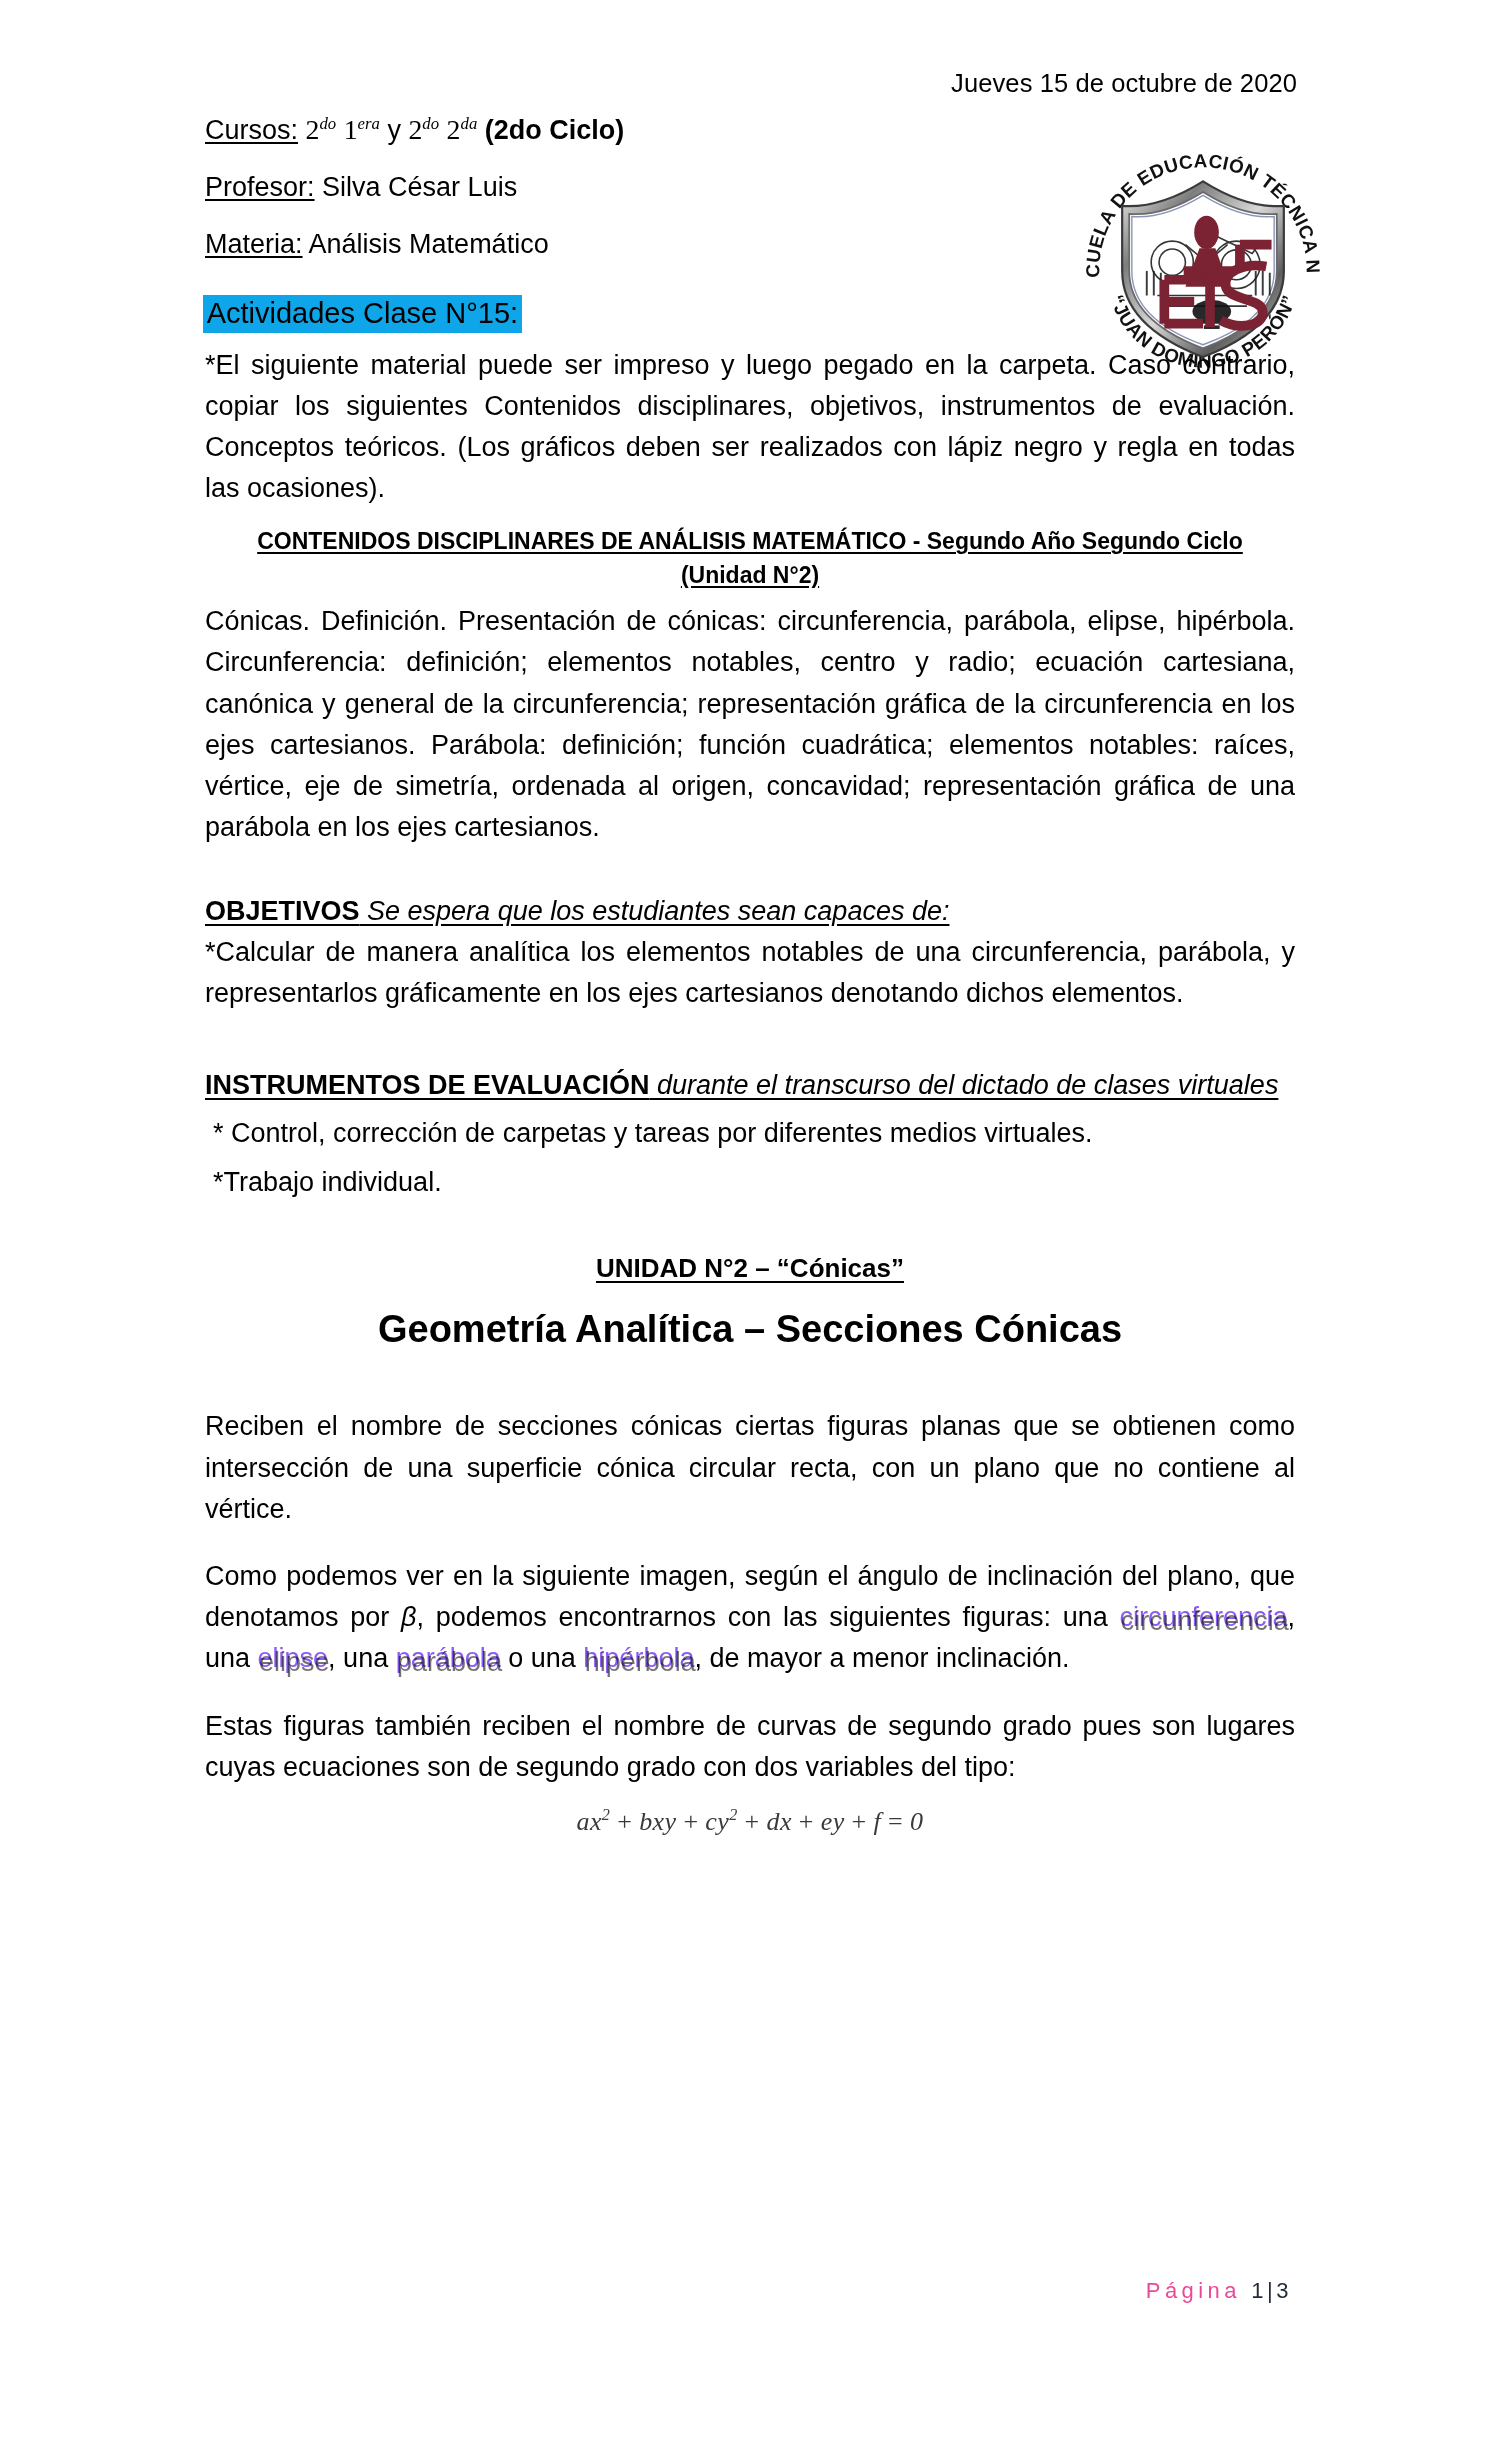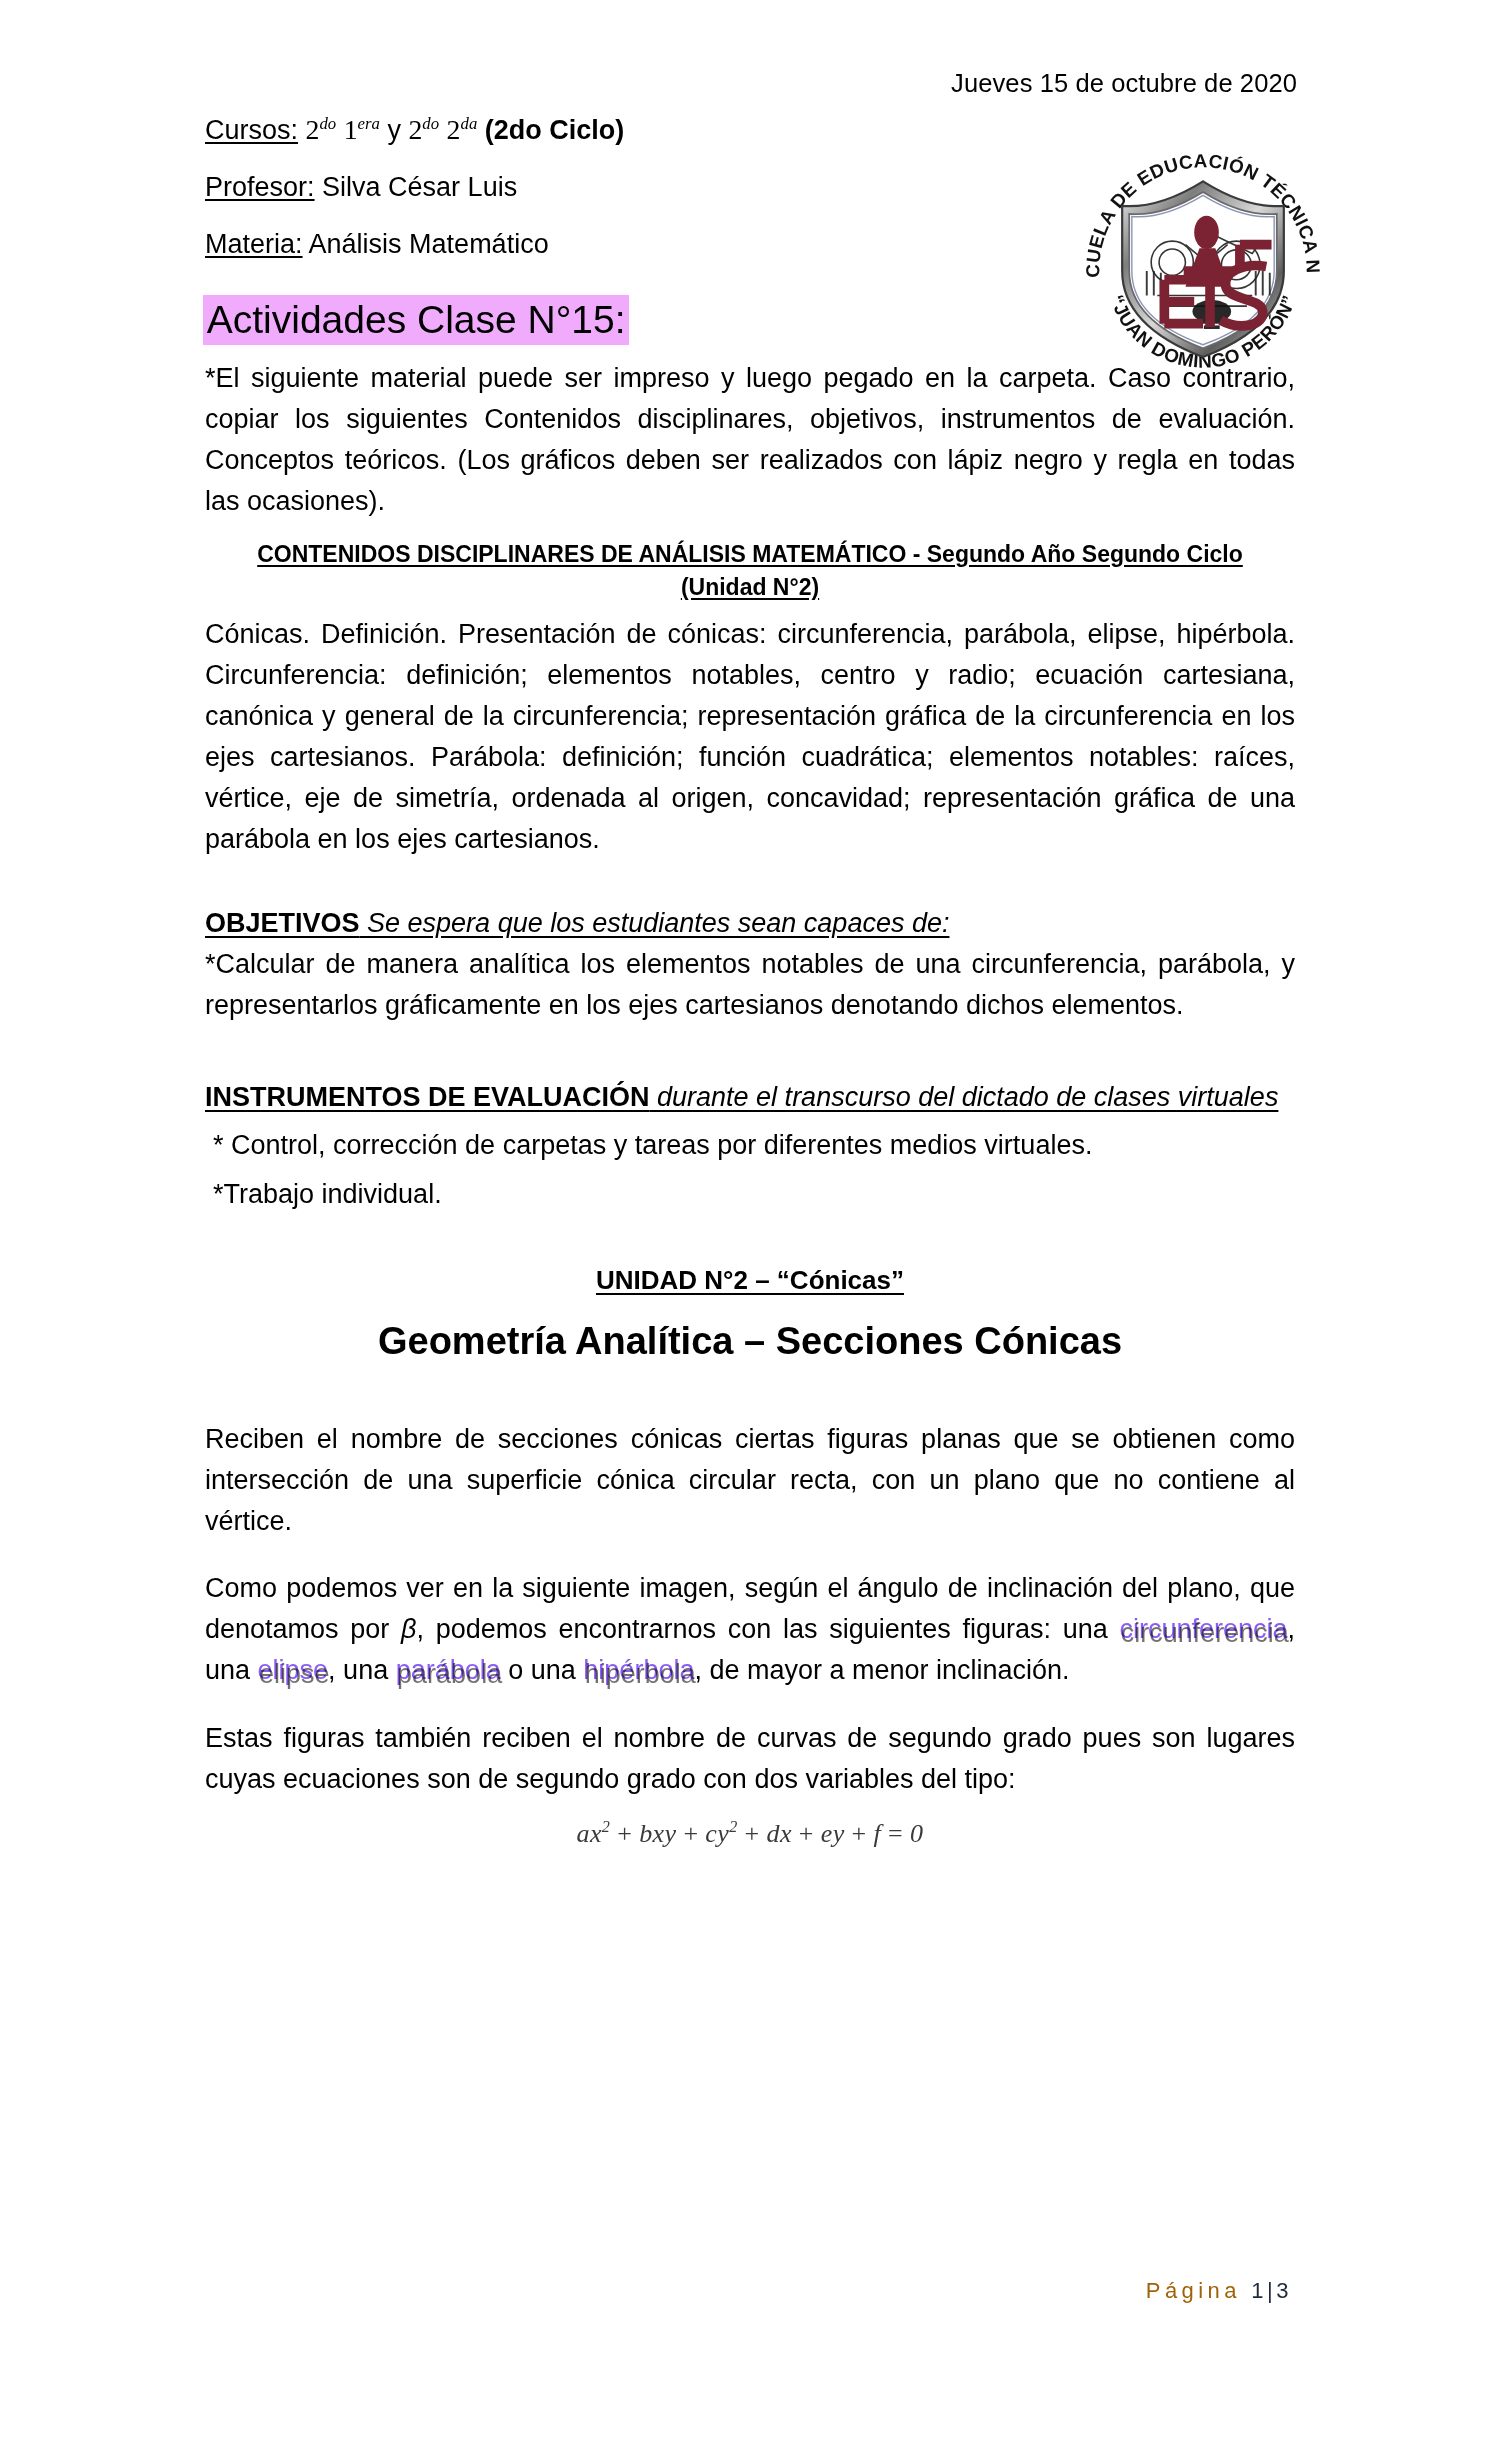--- a/index.html
+++ b/index.html
@@ -72,22 +72,22 @@
     line-height: 0;
   }
   .mathnum {
     font-family: "Liberation Serif", serif;
     font-size: 1.03em;
   }
   .bold { font-weight: bold; }
 
   .title-highlight {
     display: inline-block;
-    background: #f0abfc;
-    font-size: 39px;
+    background: #0ea5e9;
+    font-size: 29px;
     line-height: 1.22;
     padding: 0.9px 3.5px 1.8px 3.5px;
     margin: 7px 0 12.3px -1.8px;
     white-space: nowrap;
   }
 
   p.just {
     font-size: 27px;
     line-height: 1.52;
     text-align: justify;
@@ -197,21 +197,21 @@
   
   .footer {
     position: absolute;
     top: 2278px;
     left: 0;
     width: 1292px;
     text-align: right;
     font-size: 22px;
     letter-spacing: 4.4px;
   }
-  .footer .fword { color: #a16207; }
+  .footer .fword { color: #ec4899; }
   .footer .fnum  { color: #1f2a3a; letter-spacing: 3.5px; }
 </style>
 </head>
 <body>
 
 <div class="page">
 
   <div class="date-line">Jueves 15 de octubre de 2020</div>
 
   <div class="logo-wrap">

